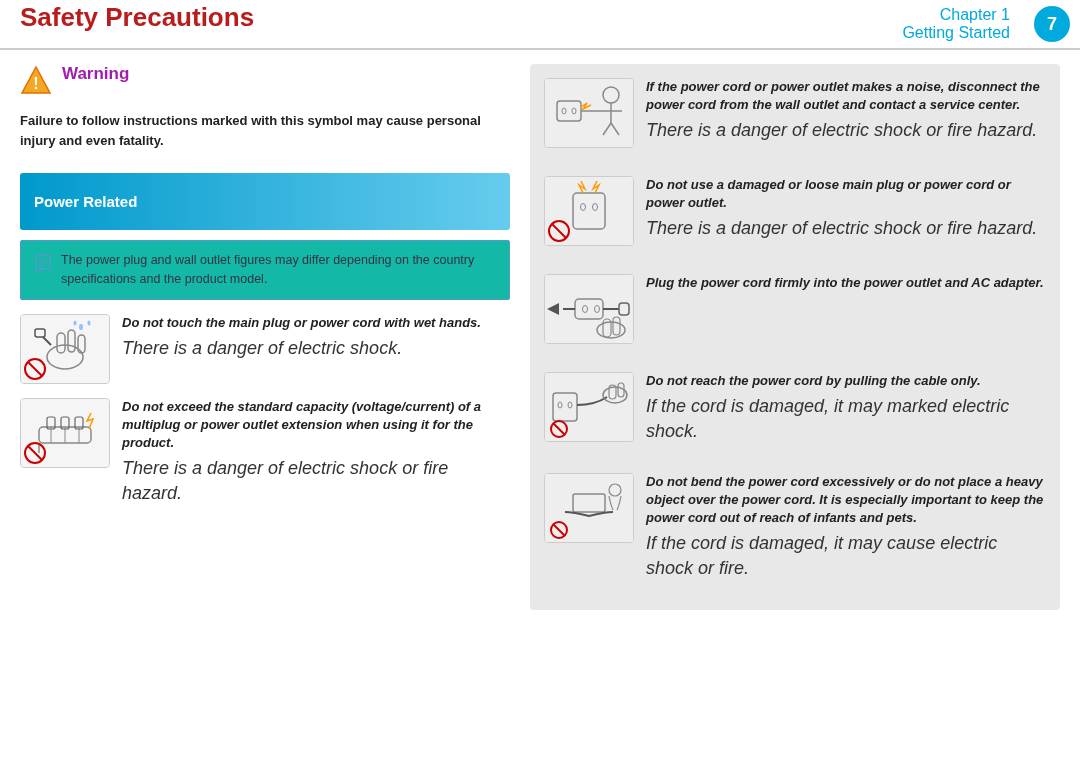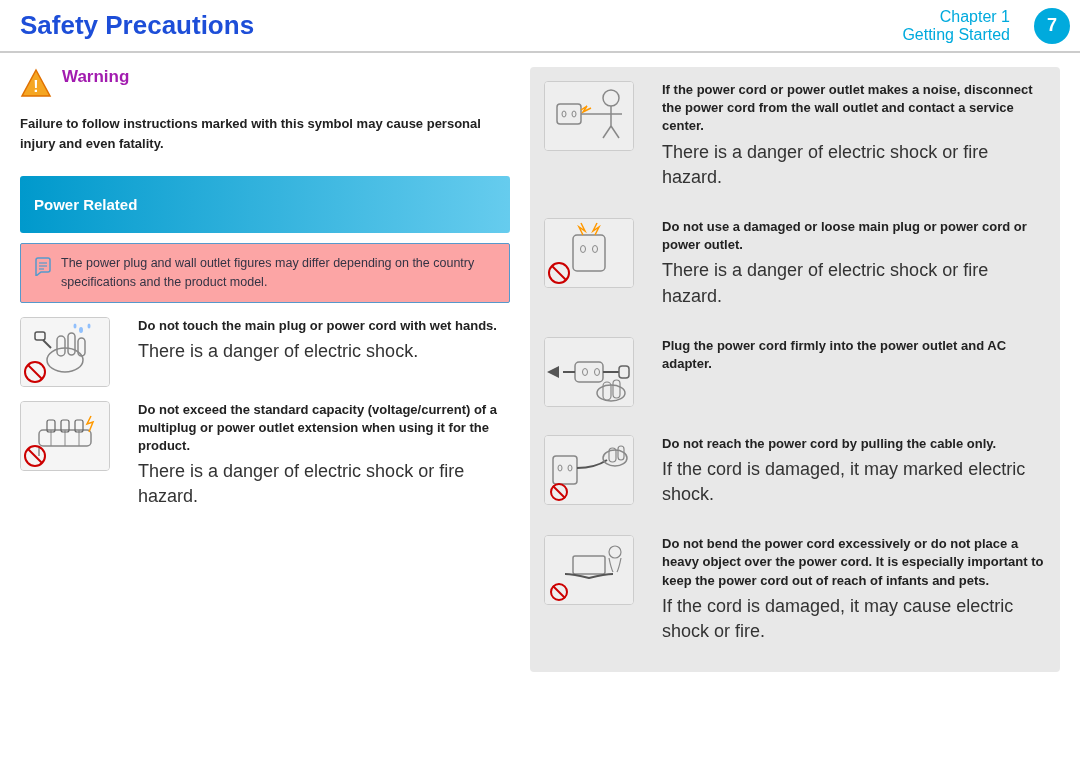--- a/index.html
+++ b/index.html
@@ -17,23 +17,23 @@
     .header {
       display: flex;
       align-items: stretch;
       border-bottom: 2px solid #ccc;
       padding-bottom: 6px;
       margin-bottom: 14px;
     }
     .header-title {
       font-size: 26px;
       font-weight: bold;
-      color: #1d4ed8;
+      color: #b91c1c;
       flex: 1;
-      padding: 10px 20px 4px 20px;
+      padding: 2px 20px 4px 20px;
     }
     .chapter-text {
       color: #00aadd;
       font-size: 16px;
       text-align: right;
       padding-right: 10px;
     }
     .chapter-num-box {
       background: #00aadd;
       color: #fff;
@@ -92,21 +92,21 @@
       font-size: 15px;
       font-weight: bold;
       padding: 20px 14px;
       border-radius: 3px;
       margin-bottom: 10px;
     }
 
     
     .note-box {
       border: 1.5px solid #5599cc;
-      background: #fca5a5;
+      background: #14b8a6;
       padding: 10px 12px;
       margin-bottom: 14px;
       display: flex;
       align-items: flex-start;
       gap: 8px;
       border-radius: 2px;
     }
     .note-icon {
       font-size: 18px;
       color: #5599cc;
@@ -115,23 +115,24 @@
     }
     .note-text {
       font-size: 12.5px;
       color: #334;
       line-height: 1.5;
     }
 
     
     .safety-item {
       display: flex;
-      gap: 28px;
+      gap: 12px;
       margin-bottom: 14px;
       align-items: flex-start;
+      font-style: italic;
     }
     .safety-image {
       width: 90px;
       height: 70px;
       border: 1px solid #ccc;
       border-radius: 4px;
       flex-shrink: 0;
       background: #f5f5f5;
       display: flex;
       align-items: center;

